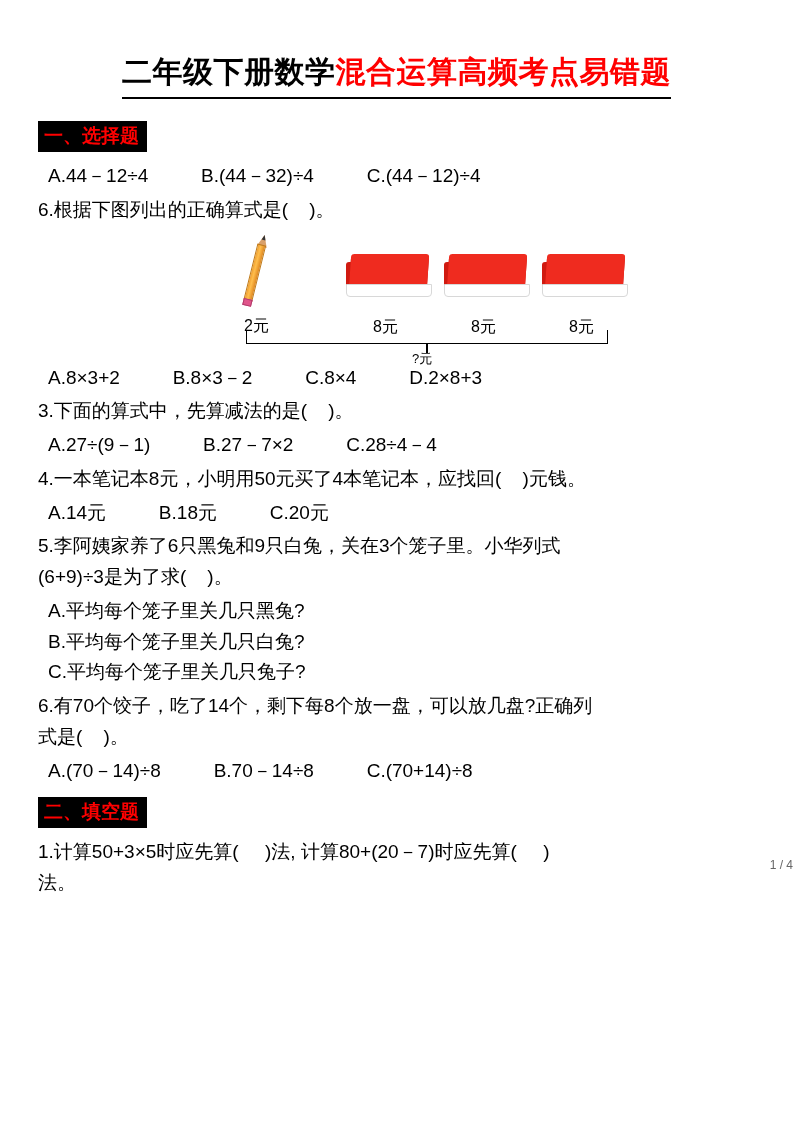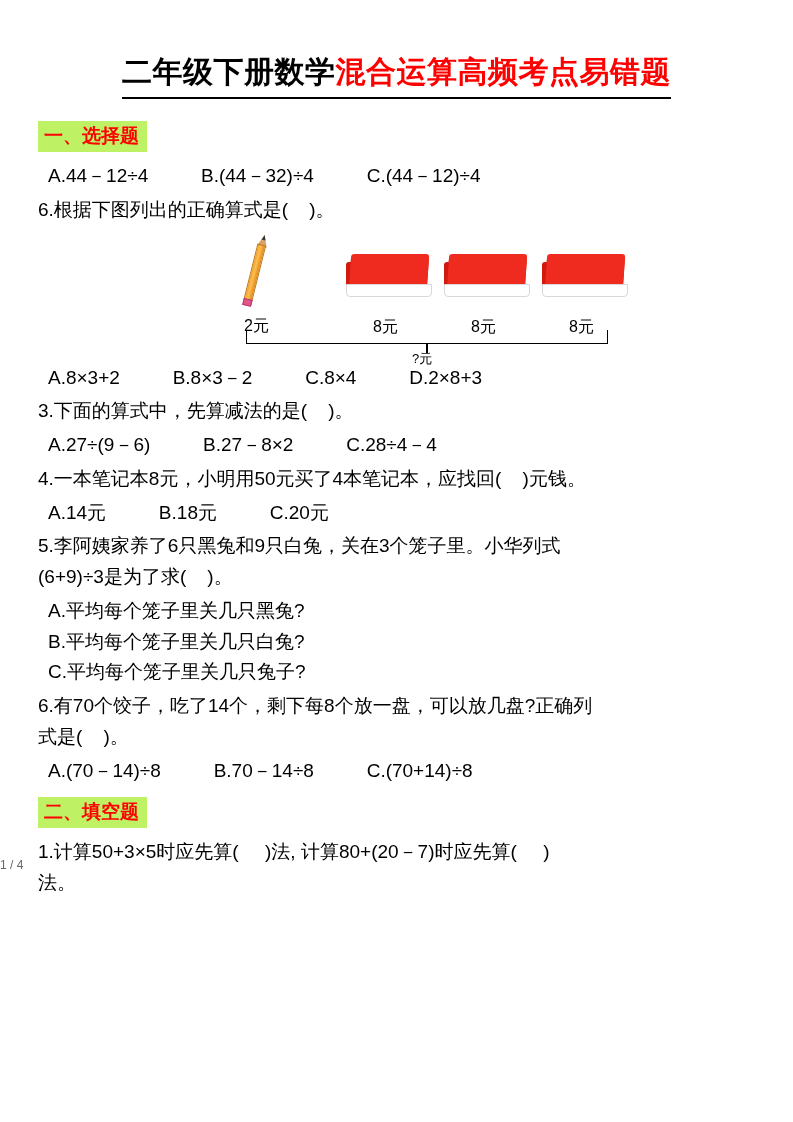--- a/index.html
+++ b/index.html
@@ -36,21 +36,21 @@
     border-bottom: 2px solid #000;
     padding-bottom: 4px;
     white-space: nowrap;
   }
   .title .t-black { color: #000000; }
   .title .t-red { color: #ff0000; }
 
   
   .section-head {
     display: inline-block;
-    background: #bef264;
+    background: #000000;
     color: #ff0000;
     font-size: 19px;
     font-weight: bold;
     padding: 2px 8px 3px 6px;
     margin: 8px 0 6px 0;
   }
   
   .q {
     font-size: 19px;
     line-height: 1.62;
@@ -182,21 +182,21 @@
     left: 374px;
     top: 118px;
     font-size: 13px;
   }
   
   .footer {
     position: absolute;
     bottom: 22px;
     left: 0;
     width: 100%;
-    text-align: left;
+    text-align: right;
     font-size: 12px;
     color: #666;
   }
 </style>
 </head>
 <body>
 
 <div class="page">
 
   <div class="title-wrap">
@@ -241,21 +241,21 @@
       <div class="fig-label" style="left:531px; top:85px;">8元</div>
 
       <div class="brace-line"></div>
       <div class="brace-tick"></div>
       <div class="brace-label">?元</div>
     </div>
 
     <div class="opts">A.8×3+2          B.8×3－2          C.8×4          D.2×8+3</div>
 
     <div class="q">3.下面的算式中，先算减法的是(    )。</div>
-    <div class="opts">A.27÷(9－6)          B.27－8×2          C.28÷4－4</div>
+    <div class="opts">A.27÷(9－1)          B.27－7×2          C.28÷4－4</div>
 
     <div class="q">4.一本笔记本8元，小明用50元买了4本笔记本，应找回(    )元钱。</div>
     <div class="opts">A.14元          B.18元          C.20元</div>
 
     <div class="q">5.李阿姨家养了6只黑兔和9只白兔，关在3个笼子里。小华列式
 (6+9)÷3是为了求(    )。</div>
     <div class="opts">A.平均每个笼子里关几只黑兔?
 B.平均每个笼子里关几只白兔?
 C.平均每个笼子里关几只兔子?</div>
 

